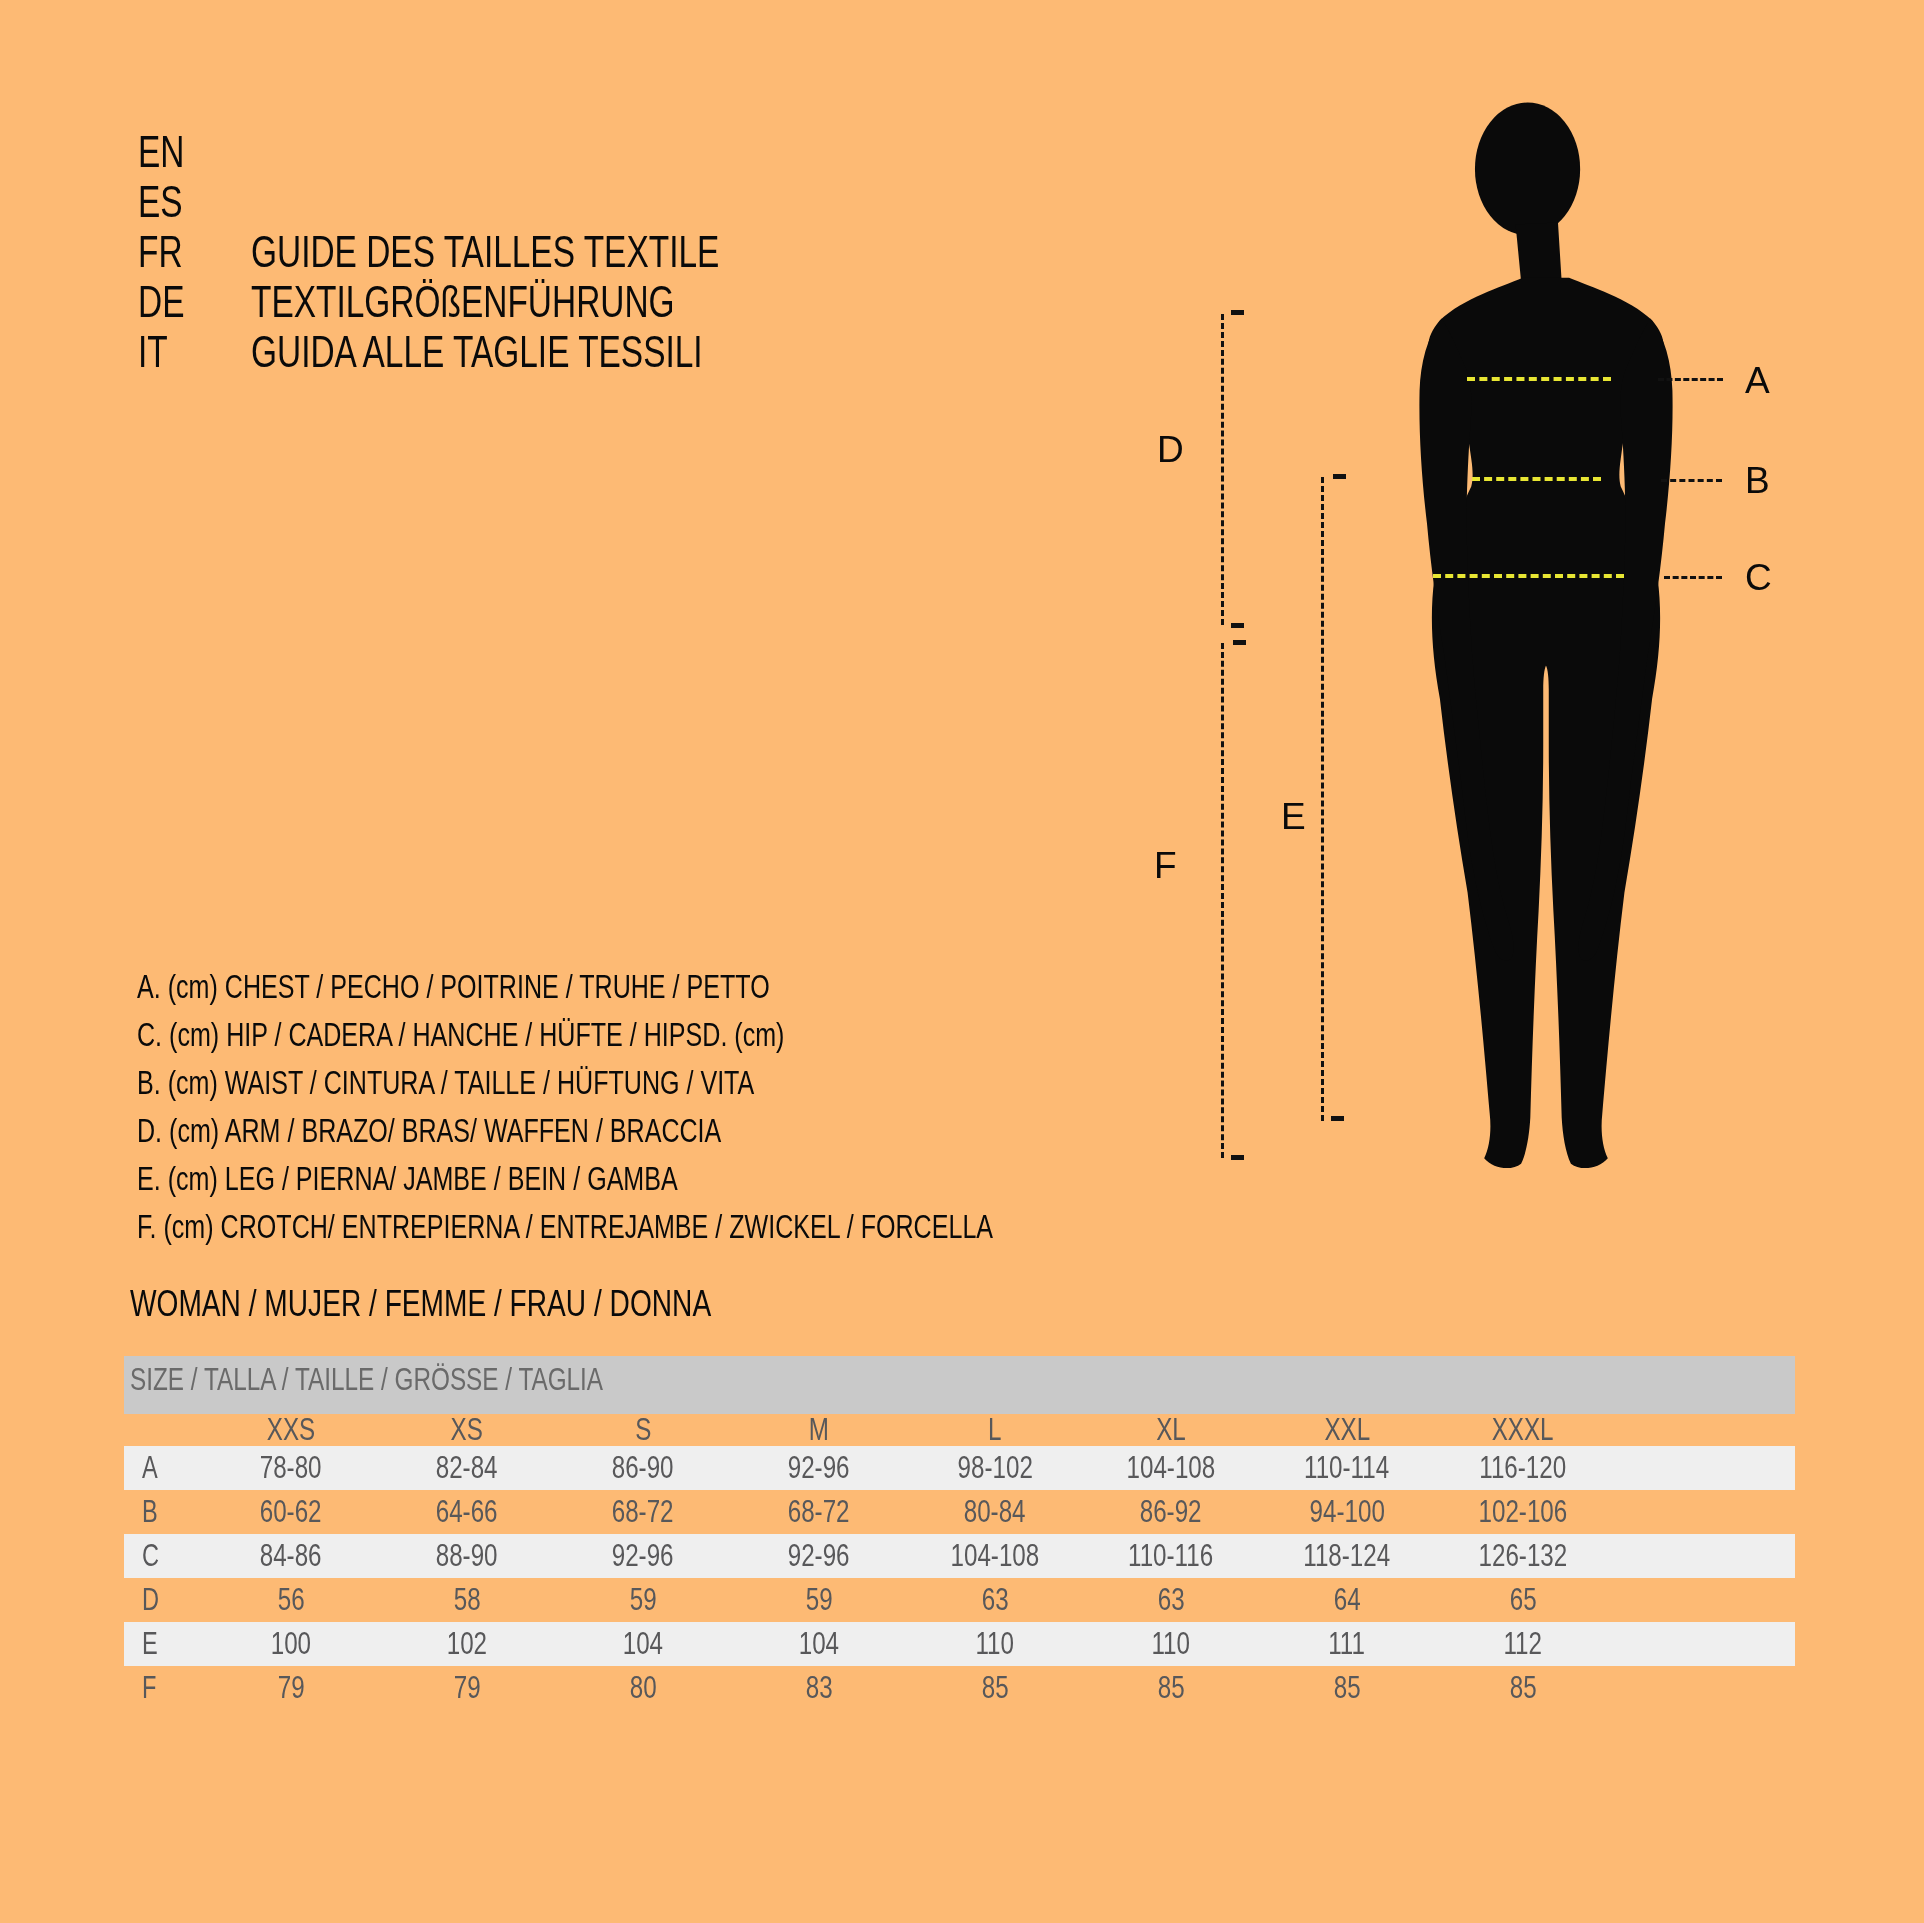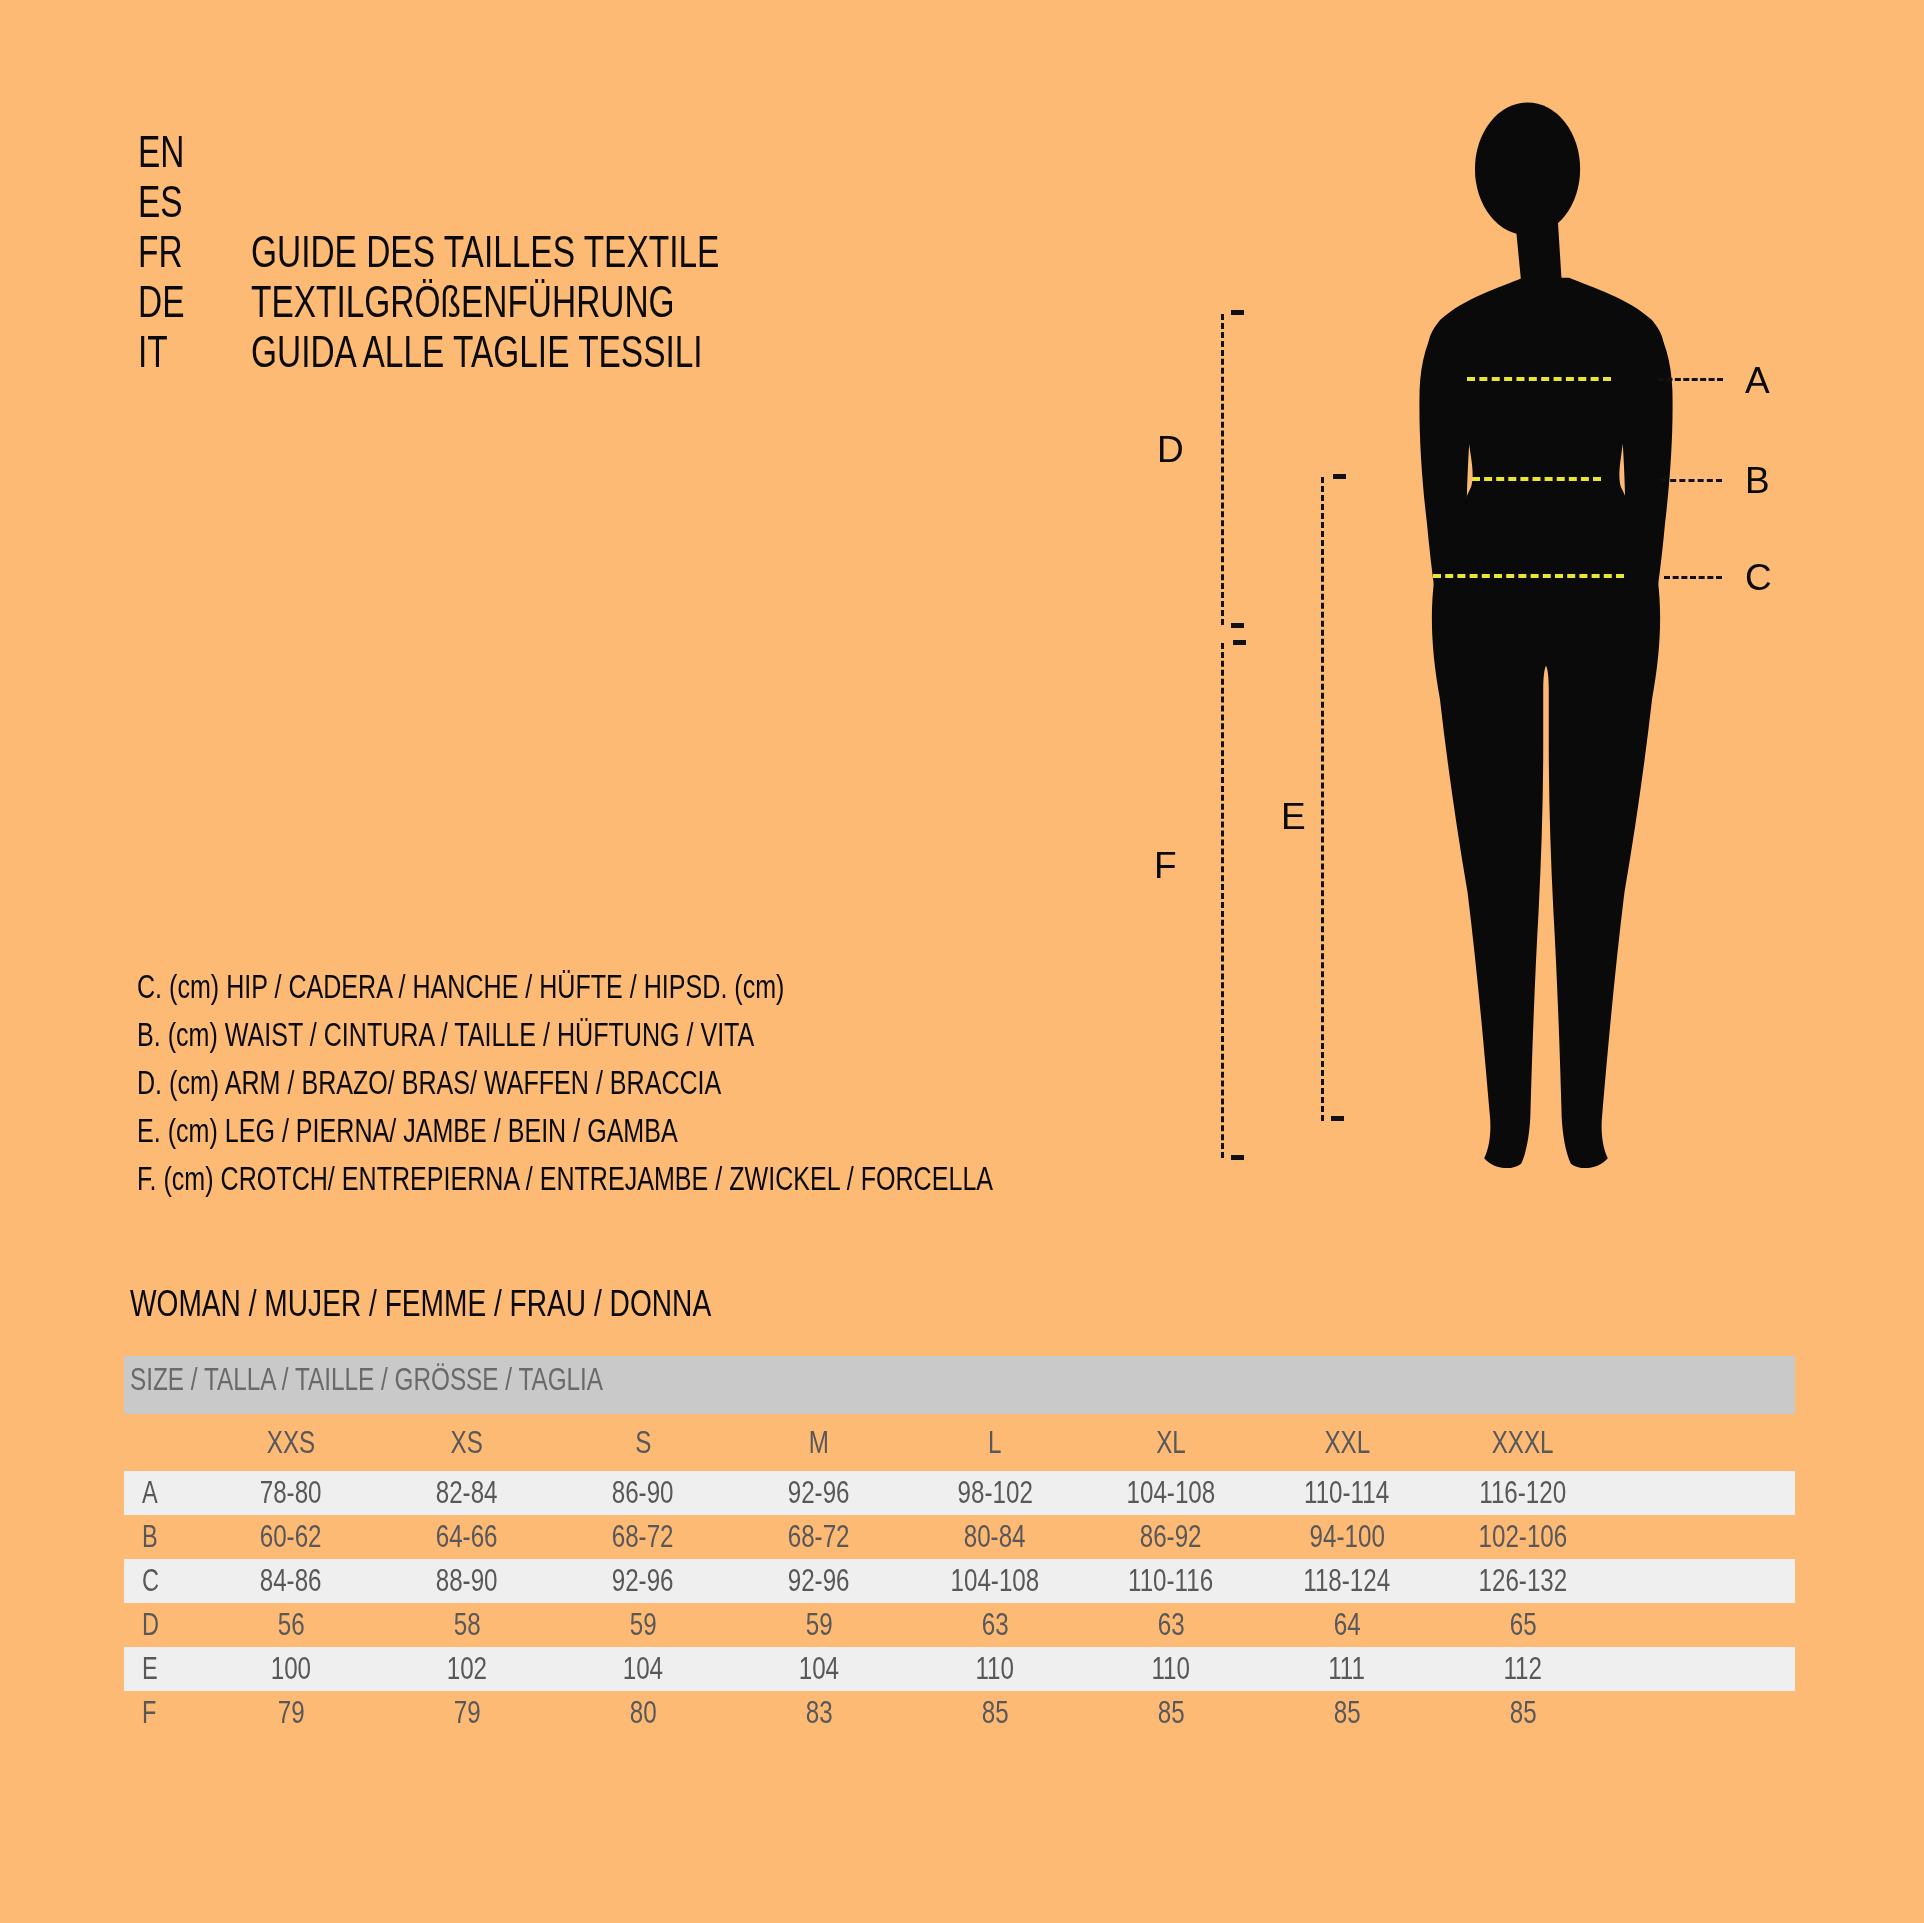--- a/index.html
+++ b/index.html
@@ -16,21 +16,21 @@
   .lang-row{display:flex;}
   .lang-code{width:113px;flex:none;}
   
   #legend{left:137px;top:963px;font-size:33px;line-height:48px;}
   
   #woman{left:130px;top:1283px;font-size:37px;line-height:41px;}
   
   #sizetable{left:124px;top:1356px;width:1671px;font-size:31px;color:#58585a;}
   .t-bar{height:58px;background:#c9c9c9;color:#6a6a6a;font-size:32px;line-height:47px;padding-left:6px;box-sizing:border-box;}
   .t-row{display:flex;height:44px;align-items:center;}
-  .t-sizes{height:57px;}
+  .t-sizes{height:32px;}
   .t-label{width:79px;flex:none;padding-left:17.5px;box-sizing:border-box;text-align:left;}
   .t-cell{width:176px;flex:none;text-align:center;}
   .t-fill{flex:1;}
   .stripe{background:#efefef;}
   
   .dashH{border-top:3.7px dashed #111;height:0;}
   .dashHy{border-top:4.6px dashed #e8e633;height:0;}
   .dashV{border-left:3.7px dashed #111;width:0;}
   .tick{width:13px;height:4.6px;background:#111;}
   .mlabel{font-size:37px;line-height:39px;color:#0a0a0a;}
@@ -117,20 +117,21 @@
   <div class="abs tick" style="left:1331px;top:1116px;"></div>
 
   <div class="abs mlabel" style="left:1745px;top:361px;">A</div>
   <div class="abs mlabel" style="left:1745px;top:461px;">B</div>
   <div class="abs mlabel" style="left:1745px;top:558px;">C</div>
   <div class="abs mlabel" style="left:1157px;top:430px;">D</div>
   <div class="abs mlabel" style="left:1281px;top:797px;">E</div>
   <div class="abs mlabel" style="left:1154px;top:846px;">F</div>
 
   <div id="legend" class="abs">
+      <div><span class="cx">A. (cm) CHEST / PECHO / POITRINE / TRUHE / PETTO</span></div>
       <div><span class="cx">C. (cm) HIP / CADERA / HANCHE / HÜFTE / HIPSD. (cm)</span></div>
       <div><span class="cx">B. (cm) WAIST / CINTURA / TAILLE / HÜFTUNG / VITA</span></div>
       <div><span class="cx">D. (cm) ARM / BRAZO/ BRAS/ WAFFEN / BRACCIA</span></div>
       <div><span class="cx">E. (cm) LEG / PIERNA/ JAMBE / BEIN / GAMBA</span></div>
       <div><span class="cx">F. (cm) CROTCH/ ENTREPIERNA / ENTREJAMBE / ZWICKEL / FORCELLA</span></div>
     </div>
 
   <div id="woman" class="abs">
     <span class="cx">WOMAN / MUJER / FEMME / FRAU / DONNA</span>
   </div>

